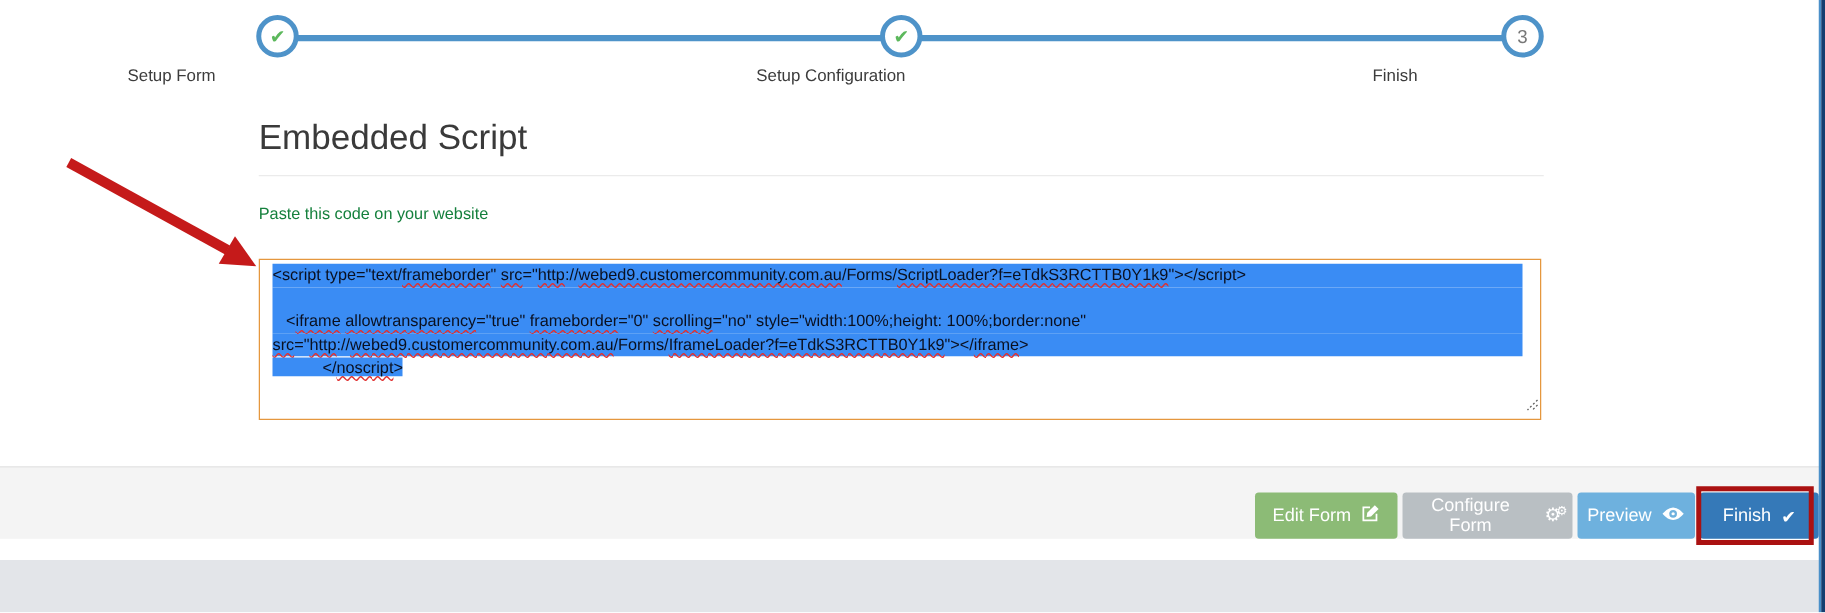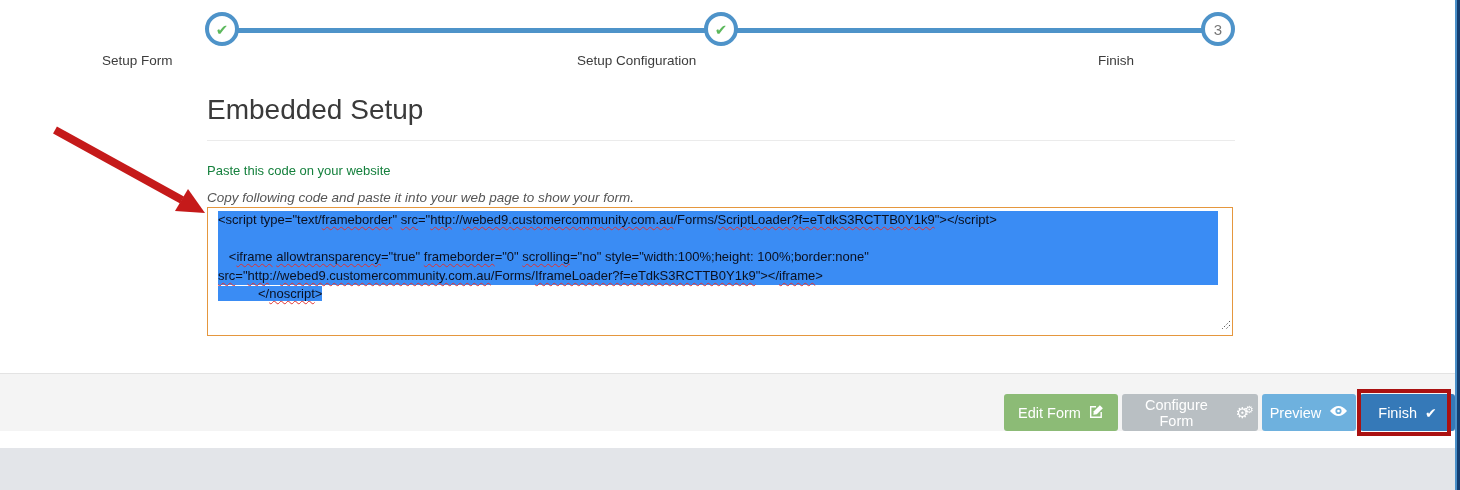--- a/index.html
+++ b/index.html
@@ -16,21 +16,21 @@
     border:4px solid #4e93c9; border-radius:50%; background:#fff;
     display:flex; align-items:center; justify-content:center; z-index:2;
   }
   .step-circle.c1 { left:205px; }
   .step-circle.c2 { left:704px; }
   .step-circle.c3 { left:1201px; }
   .step-check { color:#5cb85c; font-size:15px; font-weight:bold; line-height:1; }
   .step-num   { color:#777; font-size:15px; line-height:1; }
   .step-label { position:absolute; top:53px; width:240px; font-size:13.5px; color:#3c3c3c; }
   .step-label.l1 { left:102px; }
-  .step-label.l2 { left:577px; }
+  .step-label.l2 { left:605px; }
   .step-label.l3 { left:1098px; }
 
   
   .page-title { position:absolute; left:207px; top:94px; font-size:28px; font-weight:400; color:#3a3a3a; }
   .title-rule { position:absolute; left:207px; top:140px; width:1028px; height:1px; background:#ebebeb; }
   .instruction { position:absolute; left:207px; top:163px; font-size:13px; color:#15803d; }
   .hint { position:absolute; left:207px; top:190px; font-size:13.5px; font-style:italic; color:#555; }
 
   .code-box {
     position:absolute; left:207px; top:207px; width:1026px; height:129px;
@@ -93,24 +93,23 @@
     <span class="step-check">✔</span>
   </div>
   <div class="step-circle c3">
     <span class="step-num">3</span>
   </div>
 
   <div class="step-label l1">Setup Form</div>
   <div class="step-label l2">Setup Configuration</div>
   <div class="step-label l3">Finish</div>
 
-  <div class="page-title">Embedded Setup</div>
+  <div class="page-title">Embedded Script</div>
   <div class="title-rule"></div>
   <div class="instruction">Paste this code on your website</div>
-  <div class="hint">Copy following code and paste it into your web page to show your form.</div>
 
   <div class="code-box" id="code-box">
     <div id="code-lines">
         <div class="code-line sel"><span>&lt;script type="text/</span><span class="sq">frameborder</span><span>" </span><span class="sq">src</span><span>="</span><span class="sq">http</span><span>://</span><span class="sq">webed9.customercommunity.com.au</span><span>/Forms/</span><span class="sq">ScriptLoader?f=eTdkS3RCTTB0Y1k9</span><span>"&gt;&lt;/script&gt;</span></div>
         <div class="code-line sel"></div>
         <div class="code-line sel"><span>   &lt;</span><span class="sq">iframe</span><span> </span><span class="sq">allowtransparency</span><span>="true" </span><span class="sq">frameborder</span><span>="0" </span><span class="sq">scrolling</span><span>="no" style="width:100%;height: 100%;border:none"</span></div>
         <div class="code-line sel"><span class="sq">src</span><span>="</span><span class="sq">http</span><span>://</span><span class="sq">webed9.customercommunity.com.au</span><span>/Forms/</span><span class="sq">IframeLoader?f=eTdkS3RCTTB0Y1k9</span><span>"&gt;&lt;/</span><span class="sq">iframe</span><span>&gt;</span></div>
         <div class="code-line"><span class="sel-inline"><span>&lt;/</span><span class="sq">noscript</span><span>&gt;</span></span></div>
       </div>
     <span class="resize-handle">

